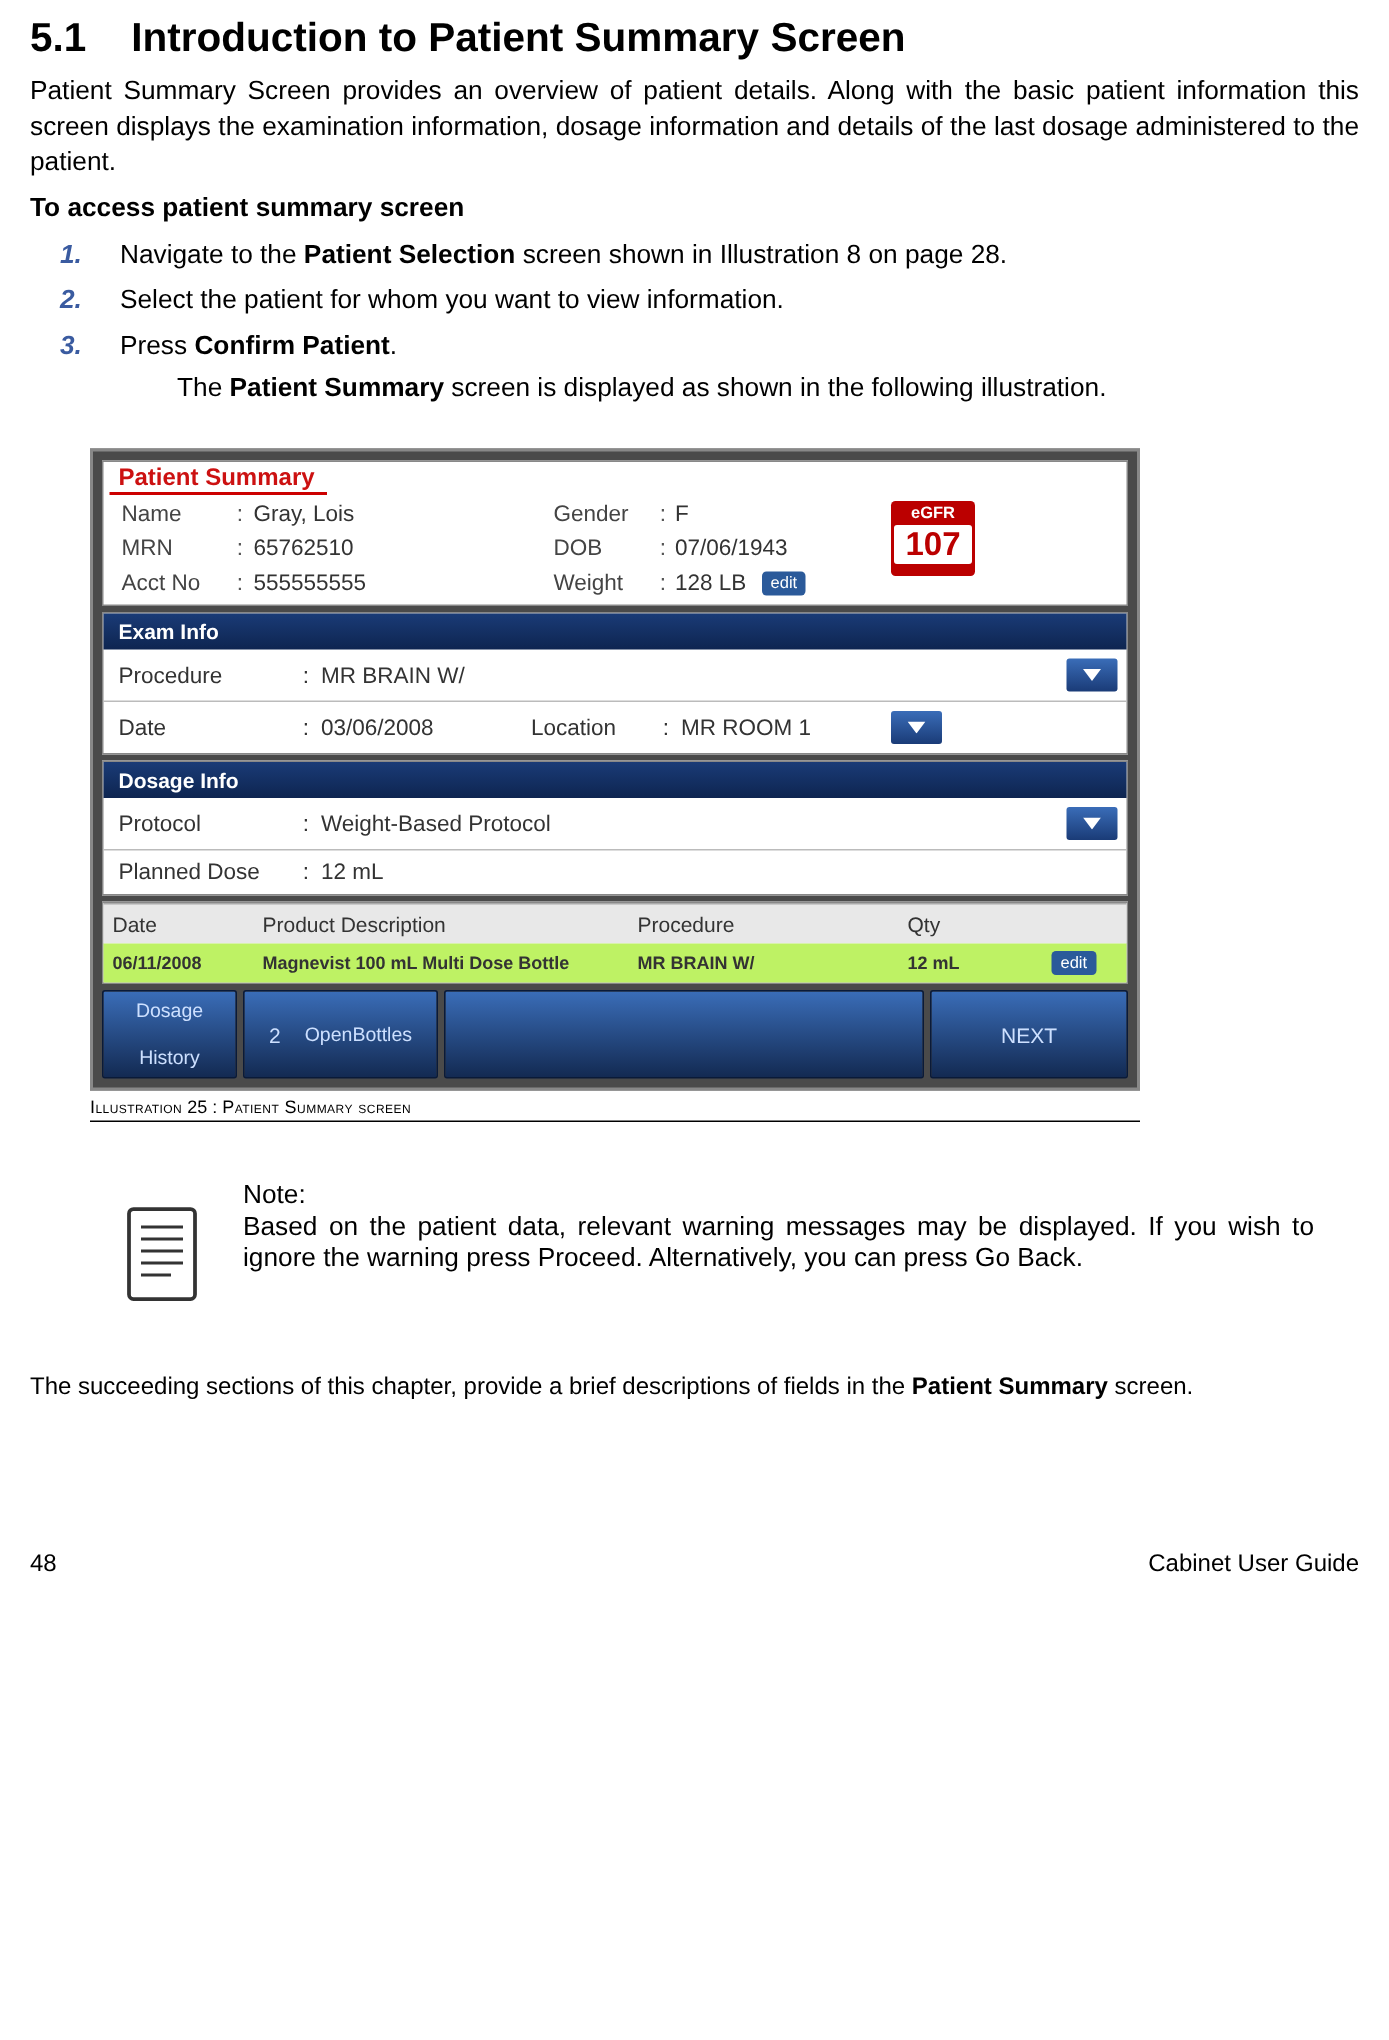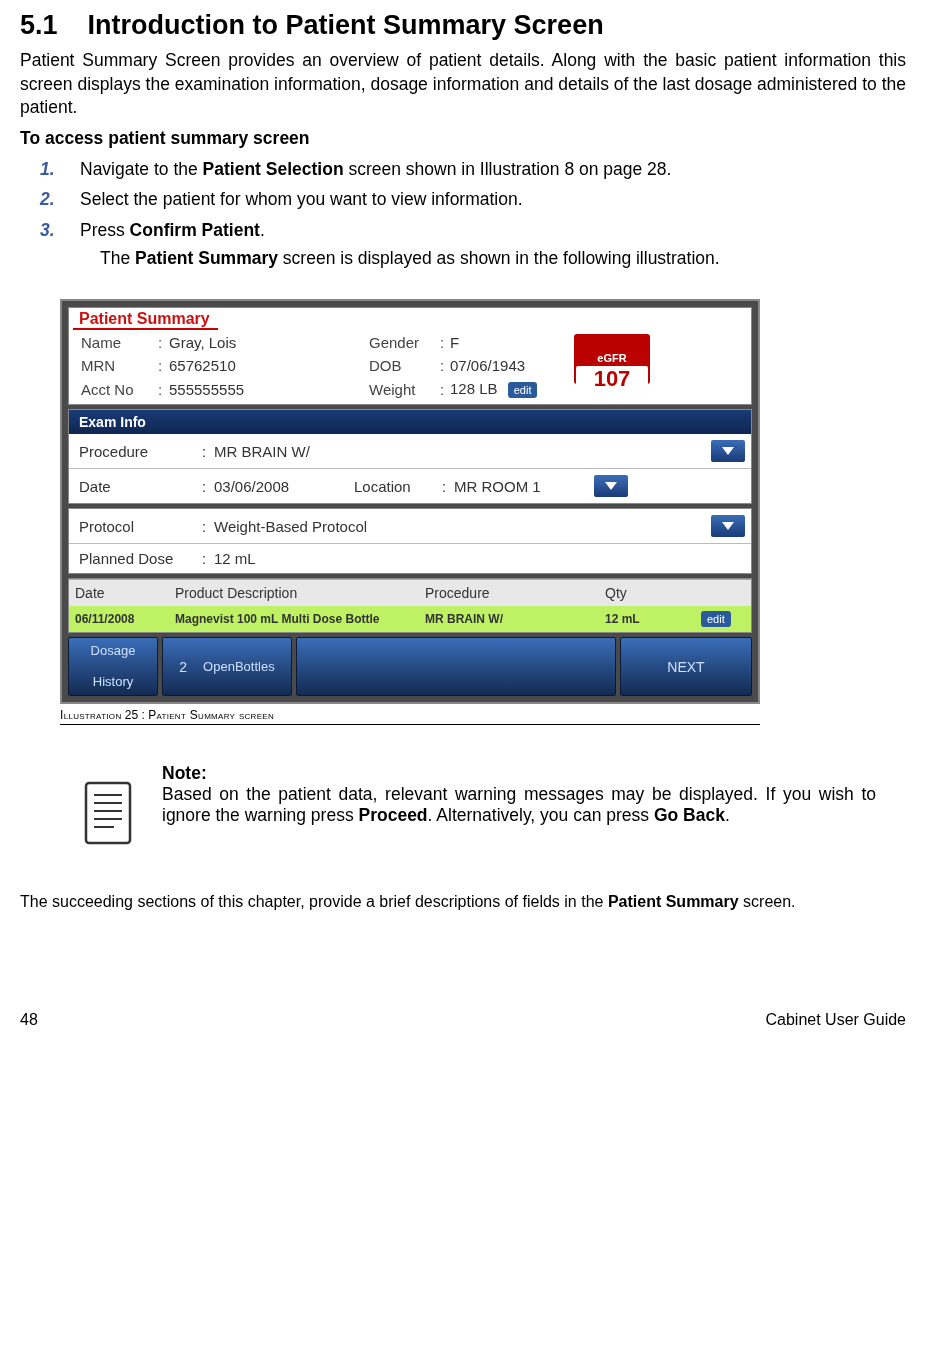--- a/index.html
+++ b/index.html
@@ -24,21 +24,21 @@
   .subhead {
     font-size: 17.5px;
     font-weight: bold;
     margin: 6px 0 8px 0;
   }
   .steps { margin-left: 20px; }
   .step-row { display: flex; font-size: 17.5px; margin: 6px 0; line-height: 1.4; }
   .step-num { color: #3a5ba0; font-weight: bold; font-style: italic; width: 40px; flex-shrink: 0; }
   .step-text { flex: 1; }
   .step-text b { font-weight: bold; }
-  .step-sub { margin-left: 60px; font-size: 17.5px; margin-top: 6px; }
+  .step-sub { margin-left: 78px; font-size: 17.5px; margin-top: 6px; }
 
   .figure { margin: 30px 0 0 40px; width: 700px; }
   .caption {
     font-size: 12px;
     border-bottom: 1px solid #000;
     padding: 2px 0;
     margin-top: 2px;
   }
   .caption .sc { font-variant: small-caps; letter-spacing: 0.3px; }
 
@@ -77,25 +77,25 @@
   .ps-grid .lbl { }
   .ps-grid .colon { text-align: center; color: #555; }
   .ps-grid .val { color: #333; }
   .egfr {
     grid-row: 1 / span 3;
     grid-column: 7;
     align-self: start;
     justify-self: end;
   }
   .egfr-box {
-    width: 76px; height: 50px;
+    width: 56px; height: 50px;
     background: #b00;
     border-radius: 3px;
     text-align: center;
-    padding-top: 18px;
+    padding-top: 2px;
   }
   .egfr-top { color: #fff; font-size: 11px; font-weight: bold; }
   .egfr-num { background: #fff; color: #b00; font-size: 22px; font-weight: bold; border-radius: 2px; margin: 2px; }
   .edit-btn {
     display: inline-block;
     background: #2b5a9a;
     color: #fff;
     font-size: 11px;
     padding: 2px 6px;
     border-radius: 3px;
@@ -173,21 +173,21 @@
   .fbtn.mid { width: 130px; }
   .spacer { flex: 1; background: linear-gradient(#3a6db8,#132a52); border: 1px solid #0a1a38; border-radius: 2px; }
 
   
   .note-block { display: flex; margin: 38px 0 0 60px; gap: 22px; align-items: flex-start; }
   .note-icon {
     width: 60px; height: 72px;
     margin-top: 16px;
   }
   .note-text { flex: 1; font-size: 17.5px; text-align: justify; padding-right: 30px; }
-  .note-text b { font-weight: bold; }
+  .note-text b { font-weight: normal; }
 
   .closing {
     font-size: 16px;
     text-align: justify;
     margin-top: 42px;
   }
 
   .page-footer {
     display: flex;
     justify-content: space-between;
@@ -291,20 +291,21 @@
         <span class="val3">MR ROOM 1</span>
         <div class="dd">
           <svg width="12" height="8" viewBox="0 0 12 8">
               <polygon points="0,0 12,0 6,8"></polygon>
             </svg>
         </div>
       </div>
     </div>
 
     <div class="panel">
+      <div class="blue-hdr">Dosage Info</div>
       <div class="row-line">
         <span class="lbl2">Protocol</span>
         <span class="colon2">:</span>
         <span class="val2">Weight-Based Protocol</span>
         <div class="dd">
           <svg width="12" height="8" viewBox="0 0 12 8">
               <polygon points="0,0 12,0 6,8"></polygon>
             </svg>
         </div>
       </div>

